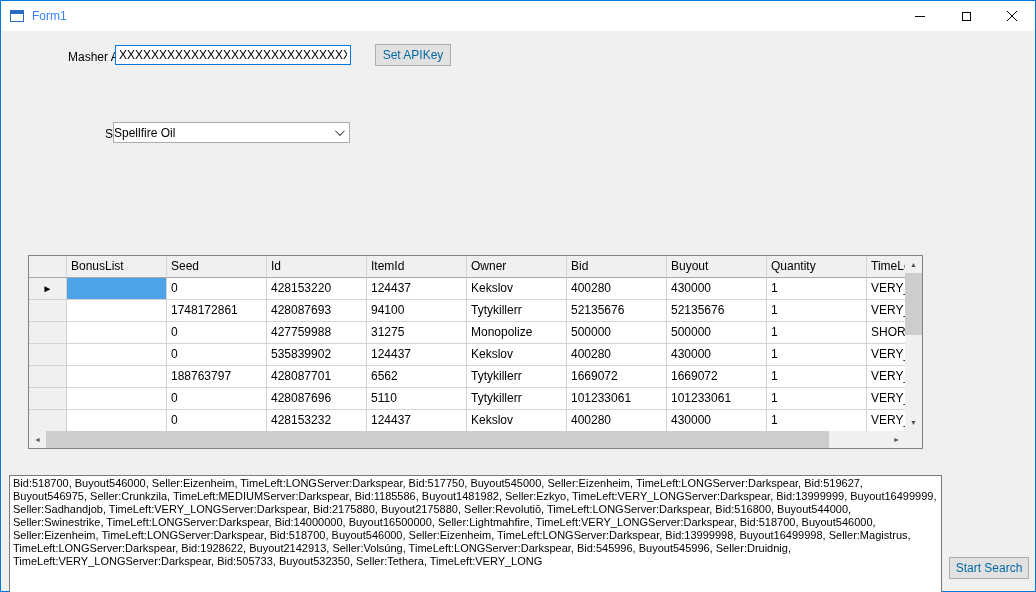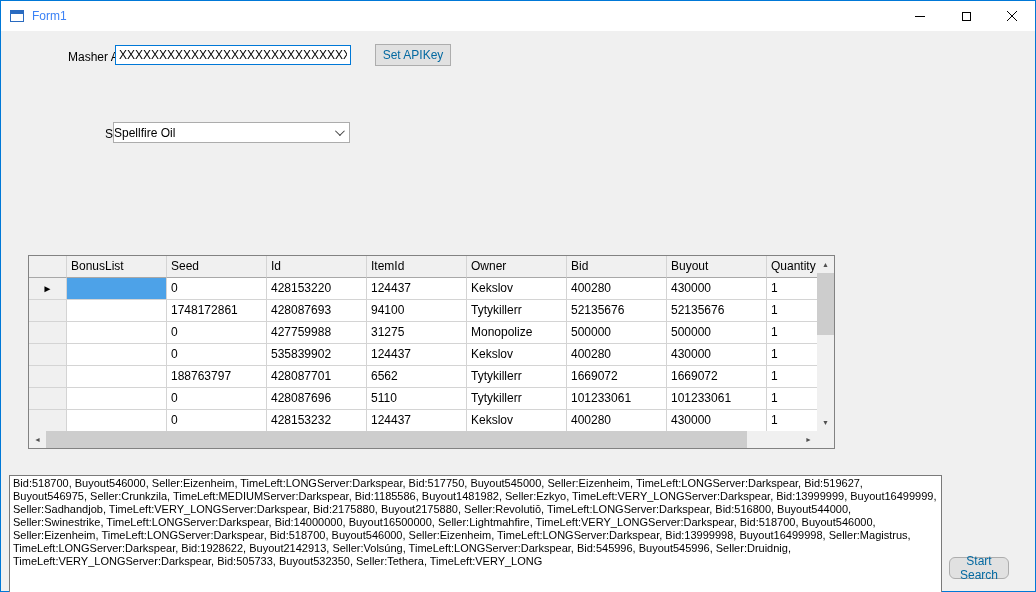--- a/index.html
+++ b/index.html
@@ -18,41 +18,41 @@
   .form-body { position:absolute; left:0; top:30px; right:0; bottom:0; background:#f0f0f0; }
   .lbl { position:absolute; font-size:12px; color:#000;margin-left:40px; }
   .apikey-label { left:27px; top:19px; }
   .apikey-input { position:absolute; left:114px; top:14px; width:236px; height:20px; border:1px solid #0078d7; background:#fff; font-family:"Liberation Sans", sans-serif; font-size:12px; padding:0 3px; outline:none; }
   .btn { position:absolute; background:#e1e1e1; border:1px solid #adadad; font-family:"Liberation Sans", sans-serif; font-size:12px; color:#0369a1; display:flex; align-items:center; justify-content:center; }
   .apikey-button { left:374px; top:13px; width:76px; height:22px; }
   .relic-label { left:64px; top:96px; }
   .combobox { position:absolute; left:112px; top:91px; width:237px; height:21px; background:#fff; border:1px solid #acacac; display:flex; align-items:center; font-size:12px; }
   .combo-arrow { margin-left:auto; margin-right:7px; width:7px; height:7px; border-right:1px solid #444; border-bottom:1px solid #444; transform:rotate(45deg) translateY(-2px); }
   
-  .grid { position:absolute; left:27px; top:224px; width:807px; height:194px; border:1px solid #828282; background:#cbcbcb; }
+  .grid { position:absolute; left:27px; top:224px; width:895px; height:194px; border:1px solid #828282; background:#cbcbcb; }
   .grid-content { position:absolute; left:0; top:0; right:17px; bottom:17px; overflow:hidden; background:#cbcbcb; }
   .grid-header, .grow { display:flex; }
   .gcell { flex:0 0 100px; width:100px; height:22px; line-height:21px; padding:0 4px; border-right:1px solid #d4d4d4; border-bottom:1px solid #d4d4d4; background:#fff; font-size:12px; overflow:hidden; white-space:nowrap; color:#000; }
   .hcell { background:#f0f0f0; border-bottom:1px solid #a8a8a8; }
   .c0 { flex:0 0 38px; width:38px; padding:0; text-align:center; }
   .rh { background:#f0f0f0; }
   .sel { background:#4da2e8; }
   .row-marker { font-size:10px; line-height:21px; }
   
   .vscroll { position:absolute; right:0; top:0; width:17px; bottom:17px; background:#f0f0f0; display:flex; flex-direction:column; }
   .hscroll { position:absolute; left:0; bottom:0; height:17px; right:17px; background:#f0f0f0; display:flex; }
   .sbtn { flex:0 0 17px; width:17px; height:17px; display:flex; align-items:center; justify-content:center; font-size:7px; color:#505050; background:#f0f0f0; }
   .vtrack { flex:1; position:relative; }
   .vthumb { position:absolute; left:0; top:0; width:17px; height:62px; background:#cdcdcd; }
   .htrack { flex:1; position:relative; }
   .hthumb { position:absolute; left:0; top:0; height:17px; width:93%; background:#cdcdcd; }
   .scroll-corner { position:absolute; right:0; bottom:0; width:17px; height:17px; background:#f0f0f0; }
   
   .results-box { position:absolute; left:8px; top:444px; width:933px; height:132px; background:#fff; border:1px solid #7a7a7a; font-size:11px; line-height:13px; color:#000; padding:1px 3px; overflow:hidden; word-wrap:break-word; }
-  .start-button { left:948px; top:526px; width:60px; height:22px;border-radius:6px; }
+  .start-button { left:948px; top:526px; width:80px; height:22px; }
 </style>
 </head>
 <body>
 
 <div class="window">
 
   <div class="titlebar">
     <div class="app-icon"></div>
     <div class="title-text">Form1</div>
     <div class="win-controls">

